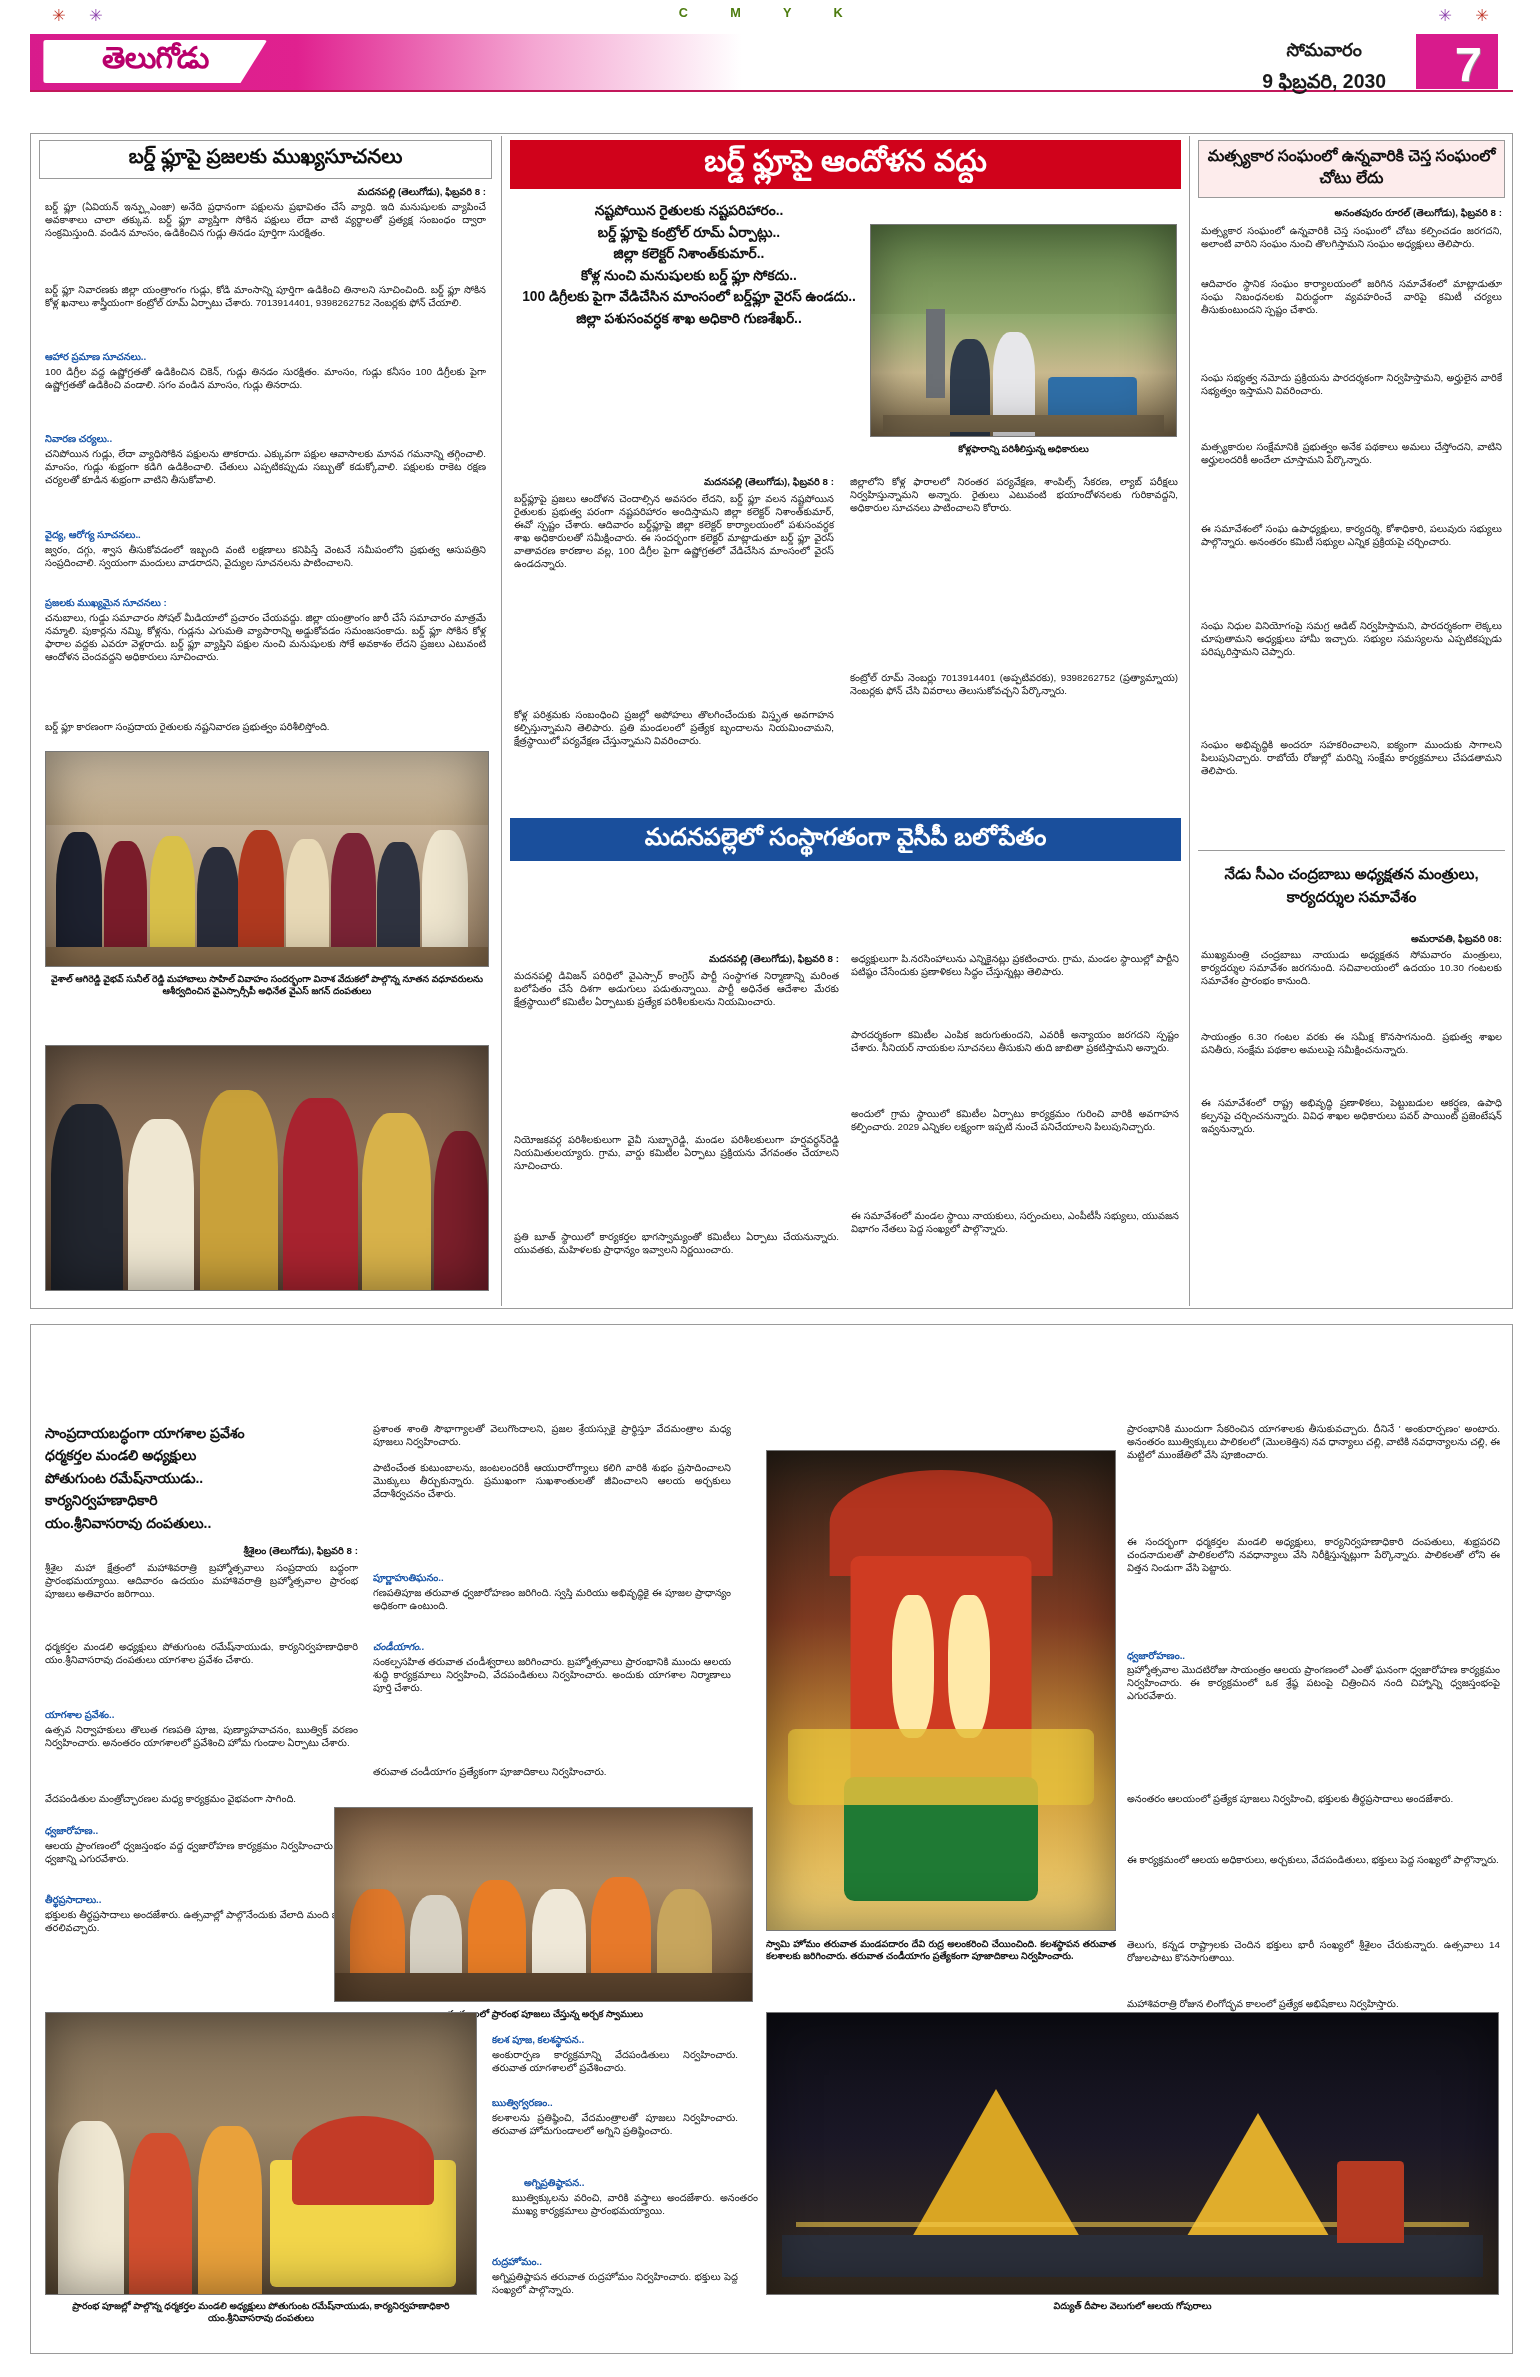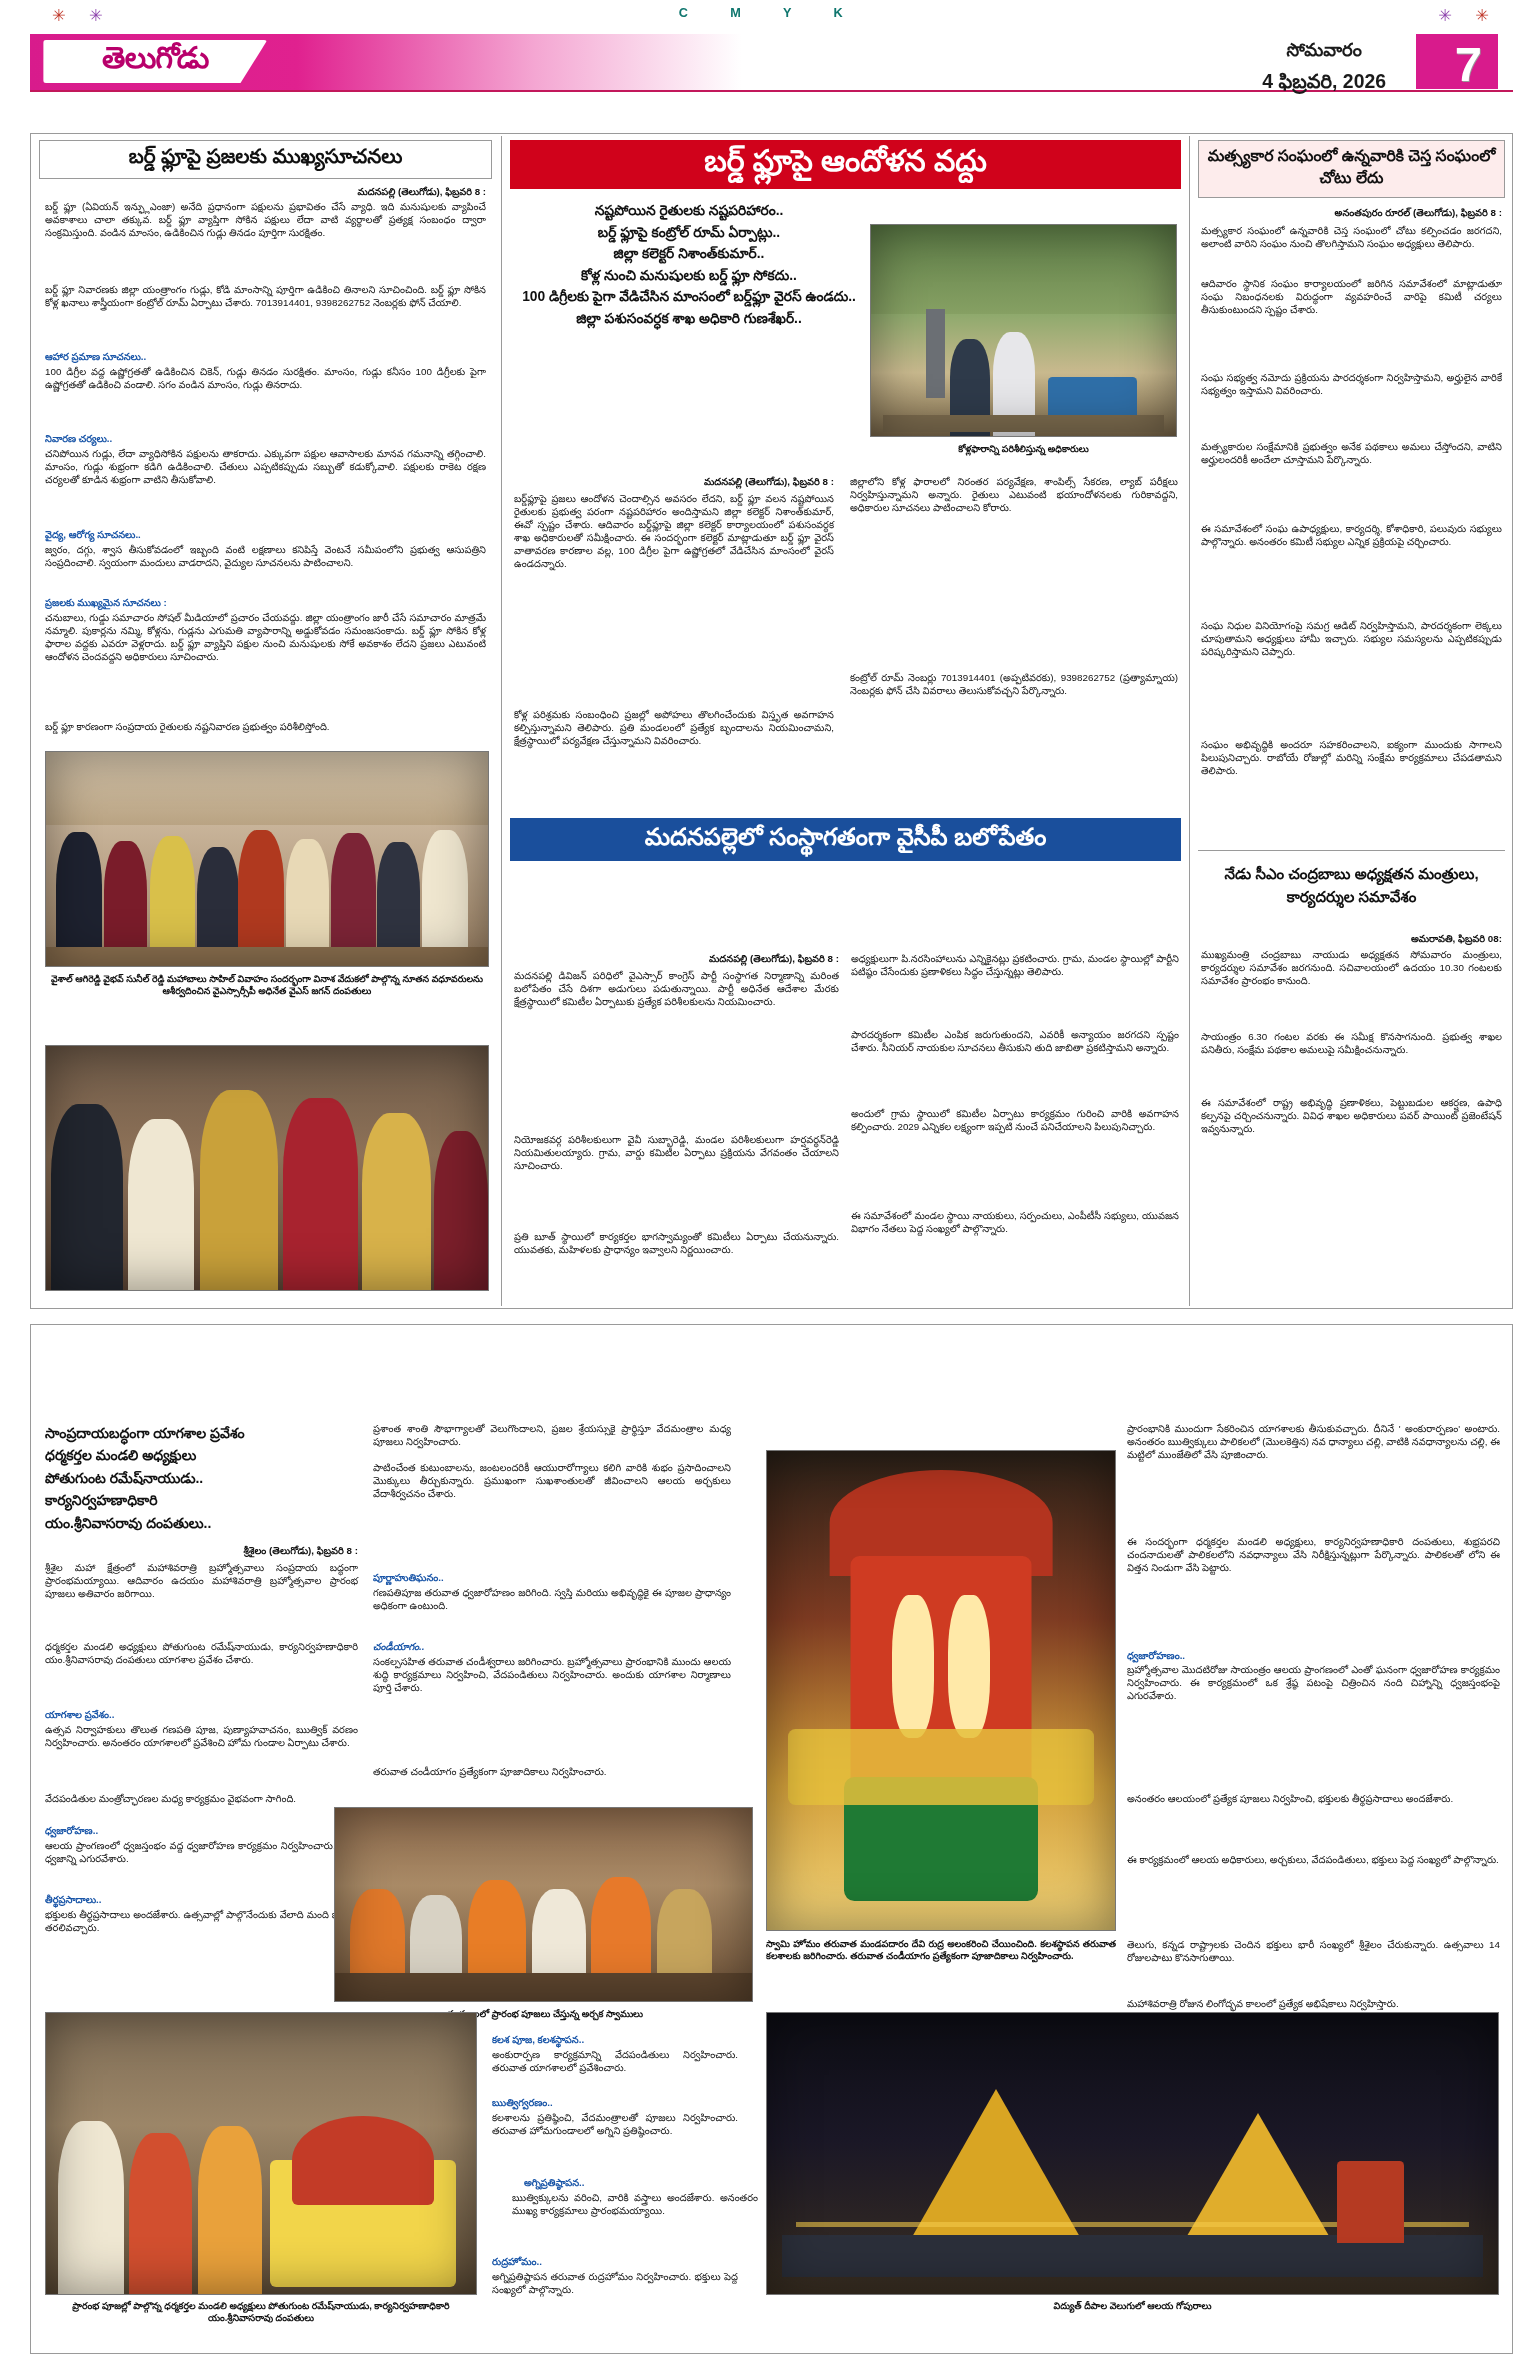--- a/index.html
+++ b/index.html
@@ -15,21 +15,21 @@
     height: 2377px;
     background: #ffffff;
     overflow: hidden;
   }
   
   .regbar {
     position: absolute; top:0; left:0; width:1541px; height:31px;
     background:#ffffff;
   }
   .cmyk { position:absolute; top:6px; left:50%; transform:translateX(-50%);
-          font-size:12.7px; letter-spacing:19.4px; font-weight:bold; color:#0f766e; }
+          font-size:12.7px; letter-spacing:19.4px; font-weight:bold; color:#4d7c0f; }
   .reg-l { position:absolute; left:52px; top:6px; font-size:16.4px; color:#c0392b; }
   .reg-l2 { position:absolute; left:89px; top:6px; font-size:16.4px; color:#8e44ad; }
   .reg-r { position:absolute; right:89px; top:6px; font-size:16.4px; color:#8e44ad; }
   .reg-r2 { position:absolute; right:52px; top:6px; font-size:16.4px; color:#c0392b; }
 
   
   .masthead {
     position:absolute; top:34px; left:30px; width:1483px; height:58px;
     background: linear-gradient(90deg,#d81b8c 0%, #e0218f 18%, #f4a6d2 34%, #ffffff 48%, #ffffff 100%);
     border-bottom:2.2px solid #c2185b;
@@ -116,21 +116,21 @@
     <div class="reg-r">✳</div>
     <div class="reg-r2">✳</div>
   </div>
 
   <div class="masthead">
     <div class="masthead-logo">
       <span>తెలుగోడు</span>
     </div>
     <div class="masthead-date">
       <div class="d1">సోమవారం</div>
-      <div class="d2">4 ఫిబ్రవరి, 2026</div>
+      <div class="d2">9 ఫిబ్రవరి, 2030</div>
     </div>
     <div class="masthead-pagebg"></div>
     <div class="masthead-page">7</div>
   </div>
 
   <div class="sec-box" style="left:30px; top:133px; width:1483px; height:1176px;"></div>
 
   <div class="col-rule" style="left:501px; top:136px; height:1170px;"></div>
   <div class="col-rule" style="left:1189px; top:136px; height:1170px;"></div>
 

